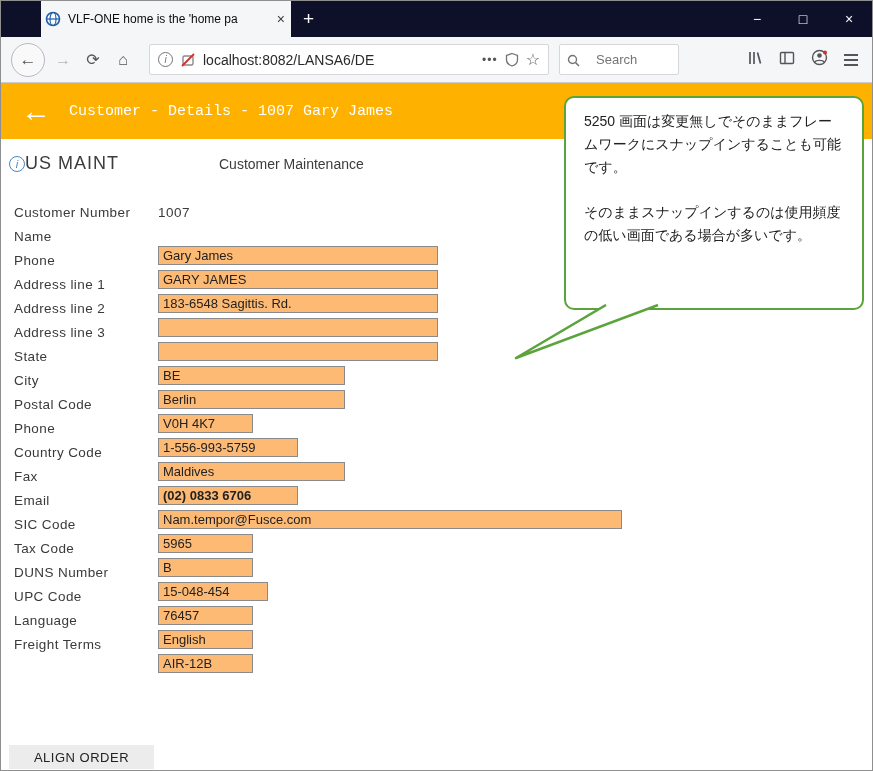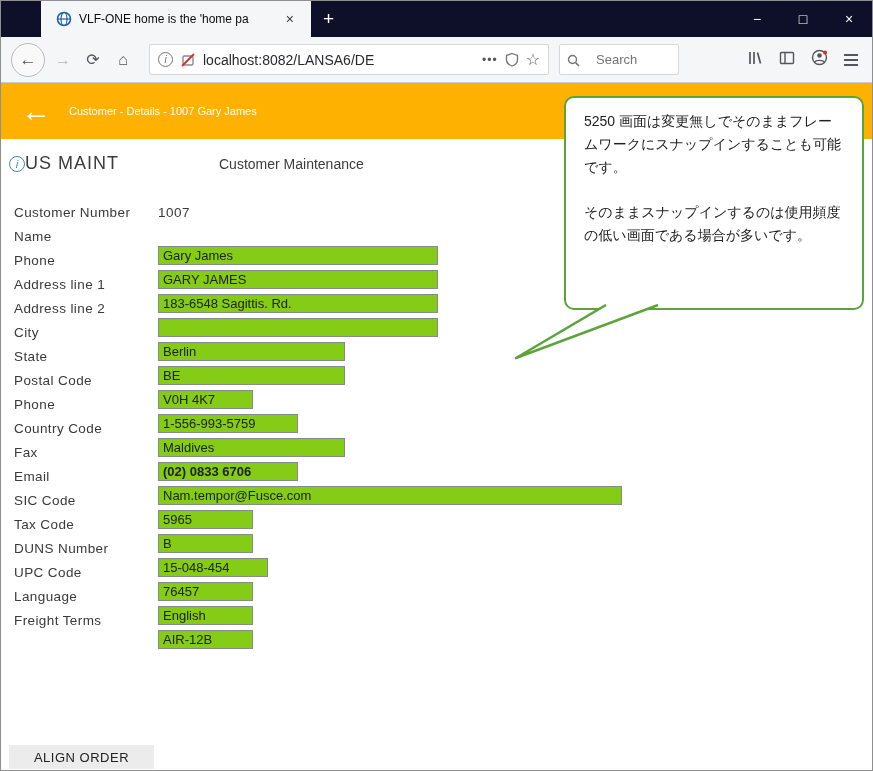--- a/index.html
+++ b/index.html
@@ -2,21 +2,21 @@
 <html><head>
 <meta charset="utf-8">
 <style>
   * { box-sizing: border-box; margin: 0; padding: 0; }
   html,body { background:#ffffff; }
   body { font-family: "Liberation Sans", sans-serif; width:873px; height:771px; }
   .window { width:873px; height:771px; border:1px solid #8f8f8f; position:relative; overflow:hidden; background:#fff; }
 
   
   .titlebar { height:36px; background:#0e1029; display:flex; align-items:stretch; }
-  .tab { margin-left:40px; width:270px; background:#f5f6f7; display:flex; align-items:center; padding:0 15px; gap:7px; }
+  .tab { margin-left:40px; width:250px; background:#f5f6f7; display:flex; align-items:center; padding:0 4px; gap:7px; }
   .tab-favicon { width:16px; height:16px; flex:0 0 16px; }
   .tab-title { font-size:12px; color:#0c0c0d; white-space:nowrap; overflow:hidden; flex:1; }
   .tab-close { font-size:14px; color:#3b3b3d; padding:0 2px; cursor:default; }
   .new-tab { color:#f9f9fa; font-size:19px; line-height:36px; padding:0 12px; }
   .win-controls { margin-left:auto; display:flex; }
   .win-btn { width:46px; height:36px; color:#f9f9fa; font-size:14px; display:flex; align-items:center; justify-content:center; }
 
   
   .toolbar { height:46px; background:#f5f6f7; border-bottom:1px solid #ccccd0; display:flex; align-items:center; padding:0 10px; }
   .nav-circle { width:34px; height:34px; border-radius:50%; border:1px solid #b9b9be; background:#f9f9fa; display:flex; align-items:center; justify-content:center; font-size:17px; color:#55555a; margin-right:4px; }
@@ -29,34 +29,34 @@
   .url-star { color:#55555a; font-size:16px; }
   .search-bar { margin-left:10px; width:120px; height:31px; background:#fff; border:1px solid #d7d7db; border-radius:2px; display:flex; align-items:center; padding:0 7px; gap:16px; }
   .search-input { border:none; outline:none; width:70px; font-size:13px; color:#5a5a5e; font-family:"Liberation Sans",sans-serif; background:transparent; }
   .right-icons { margin-left:auto; display:flex; align-items:center; gap:16px; padding-right:4px; }
   .hamburger { display:flex; flex-direction:column; gap:3px; }
   .hamburger span { display:block; width:14px; height:2px; background:#55555a; }
 
   
   .app-header { height:56px; background:#ffb100; display:flex; align-items:center; padding:0 20px; }
   .app-back { color:#fff; font-size:30px; line-height:1; font-weight:bold; }
-  .app-title { color:#fff; font-size:11px; margin-left:18px; }
+  .app-title { color:#fff; font-size:15px; margin-left:18px;font-family:Liberation Mono, monospace; }
 
   
   .content { position:relative; height:633px; background:#fff; }
   .screen-header { display:flex; align-items:center; padding:14px 0 0 8px; }
   .info-blue { width:16px; height:16px; border:1px solid #4a86c8; border-radius:50%; color:#4a86c8; font-size:11px; font-style:italic; display:flex; align-items:center; justify-content:center; flex:0 0 16px; }
   .screen-id { font-size:18px; color:#3c3c3c; margin-left:0; letter-spacing:1px; }
   .screen-title { font-size:14px; color:#3c3c3c; position:absolute; left:218px; }
 
   .form { margin-top:26px; }
   .form-row { height:24px; display:flex; align-items:center; padding-left:13px; }
   .field-label { width:144px; flex:0 0 144px; font-size:13.5px; color:#3a3a3a; letter-spacing:0.4px; }
   .field-static { font-size:13.5px; color:#3a3a3a; letter-spacing:0.5px; }
-  .field-input { height:19px; border:1px solid #8a8a8a; font-size:13px; color:#222; padding:8px 4px; font-family:"Liberation Sans",sans-serif; outline:none; background:#84cc16;margin-top:38px; }
+  .field-input { height:19px; border:1px solid #8a8a8a; font-size:13px; color:#222; padding:8px 4px; font-family:"Liberation Sans",sans-serif; outline:none; background:#fdba74;margin-top:38px; }
 
   .align-order { position:absolute; left:8px; bottom:3px; width:145px; height:24px; background:#ececec; border:none; font-size:13px; color:#222; font-family:"Liberation Sans",sans-serif; letter-spacing:0.5px; }
 
   
   .callout { position:absolute; left:563px; top:95px; width:300px; height:214px; background:#fff; border:2px solid #5ba33b; border-radius:10px; padding:12px 18px; z-index:5; }
   .callout p { font-size:14px; color:#222; line-height:1.65; }
   .callout p + p { margin-top:22px; }
   .callout-tail { position:absolute; left:505px; top:303px; z-index:6; }
 </style>
 </head>
@@ -176,26 +176,30 @@
           </div>
           <div class="form-row">
             <span class="field-label">Address line 1</span>
             <input type="text" class="field-input" value="183-6548 Sagittis. Rd." style="width: 280px;">
           </div>
           <div class="form-row">
             <span class="field-label">Address line 2</span>
             <input type="text" class="field-input" style="width: 280px;">
           </div>
           <div class="form-row">
+            <span class="field-label">Address line 3</span>
+            <input type="text" class="field-input" style="width: 280px;">
+          </div>
+          <div class="form-row">
+            <span class="field-label">State</span>
+            <input type="text" class="field-input" value="BE" style="width: 187px;">
+          </div>
+          <div class="form-row">
             <span class="field-label">City</span>
             <input type="text" class="field-input" value="Berlin" style="width: 187px;">
-          </div>
-          <div class="form-row">
-            <span class="field-label">State</span>
-            <input type="text" class="field-input" value="BE" style="width: 187px;">
           </div>
           <div class="form-row">
             <span class="field-label">Postal Code</span>
             <input type="text" class="field-input" value="V0H 4K7" style="width: 95px;">
           </div>
           <div class="form-row">
             <span class="field-label">Phone</span>
             <input type="text" class="field-input" value="1-556-993-5759" style="width: 140px;">
           </div>
           <div class="form-row">

